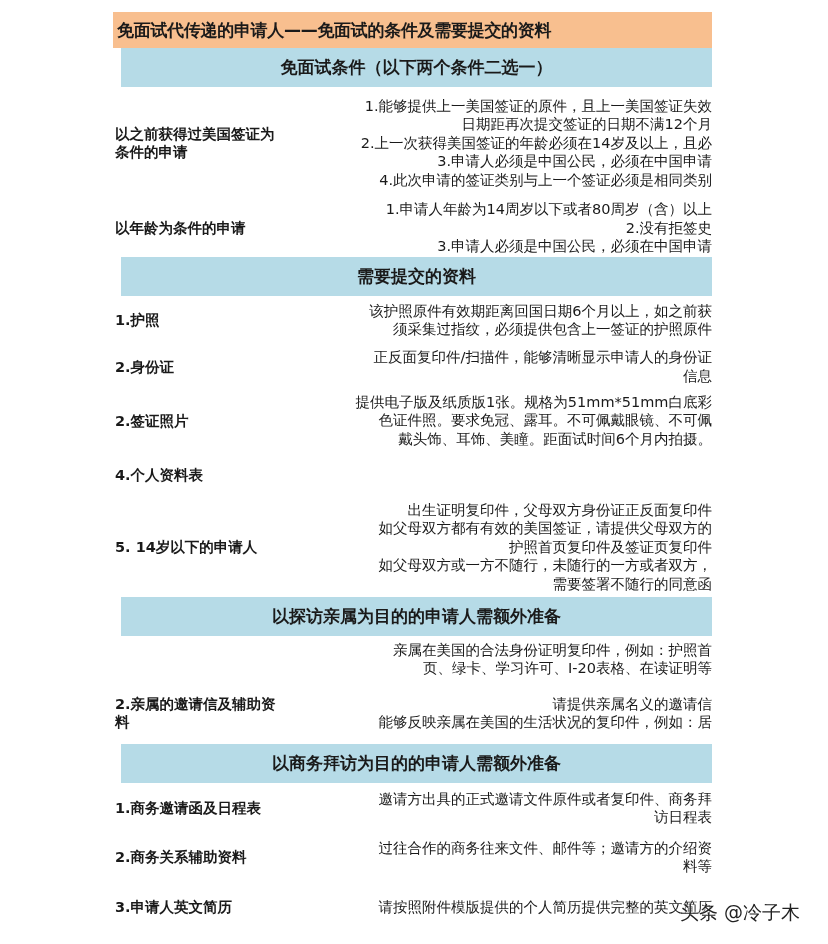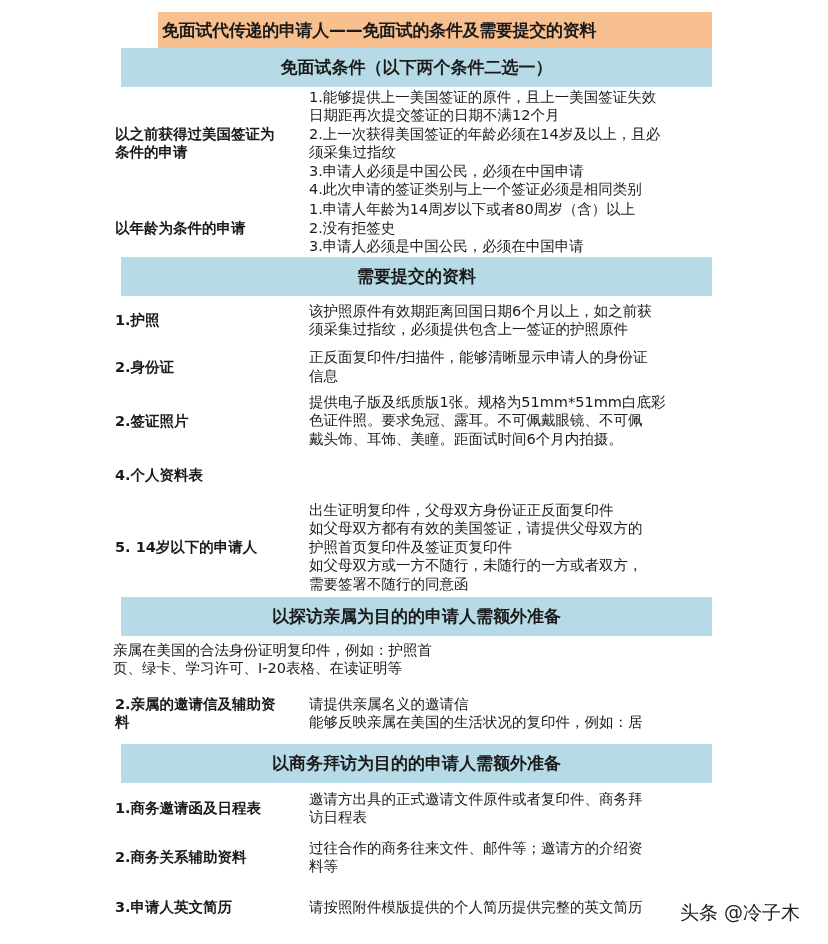--- a/index.html
+++ b/index.html
@@ -1,47 +1,46 @@
 <!DOCTYPE html>
 <html><head>
 <meta charset="utf-8">
 <style>
   html, body { margin: 0; padding: 0; background: #ffffff; }
   body { width: 828px; height: 944px; position: relative; overflow: hidden;
          font-family: "DejaVu Sans", "Liberation Sans", sans-serif; color: #1a1a1a; }
   .table { position: absolute; left: 113px; top: 12px; width: 599px; }
   .title-bar { background: #f8bf8f; height: 36px; line-height: 36px; font-size: 17px; font-weight: bold;
-               padding-left: 4px; white-space: nowrap; letter-spacing: -0.3px; margin-left: 45px; }
+               padding-left: 4px; white-space: nowrap; letter-spacing: -0.3px; }
   .section { background: #b6dbe7; height: 39px; line-height: 39px; text-align: center;
              font-size: 17px; font-weight: bold; margin-left: 8px; }
   .row { display: flex; align-items: center; }
   .lbl { width: 196px; flex: none; font-size: 14.5px; line-height: 18px; padding-left: 2px;
          box-sizing: border-box; font-weight: bold; }
   .val { flex: 1; font-size: 14.5px; line-height: 18.5px; padding-left: 0; }
-  .val div { white-space: nowrap; }
+  .val div { white-space: nowrap; text-align: right; }
   .wm { position: absolute; left: 680px; top: 900px; font-size: 19px; color: #222;
         white-space: nowrap; text-shadow: 0 0 2px #fff, 0 0 2px #fff; }
 </style>
 </head>
 <body>
 
 <div class="table">
   <div class="title-bar">免面试代传递的申请人——免面试的条件及需要提交的资料</div>
 
   <div class="section">免面试条件（以下两个条件二选一）</div>
   <div class="row" style="height:112px">
     <div class="lbl">
       <div>以之前获得过美国签证为</div>
       <div>条件的申请</div>
     </div>
     <div class="val">
       <div>1.能够提供上一美国签证的原件，且上一美国签证失效</div>
       <div>日期距再次提交签证的日期不满12个月</div>
       <div>2.上一次获得美国签证的年龄必须在14岁及以上，且必</div>
-      <div>须采集过指纹</div>
       <div>3.申请人必须是中国公民，必须在中国申请</div>
       <div>4.此次申请的签证类别与上一个签证必须是相同类别</div>
     </div>
   </div>
   <div class="row" style="height:58px">
     <div class="lbl">
       <div>以年龄为条件的申请</div>
     </div>
     <div class="val">
       <div>1.申请人年龄为14周岁以下或者80周岁（含）以上</div>

